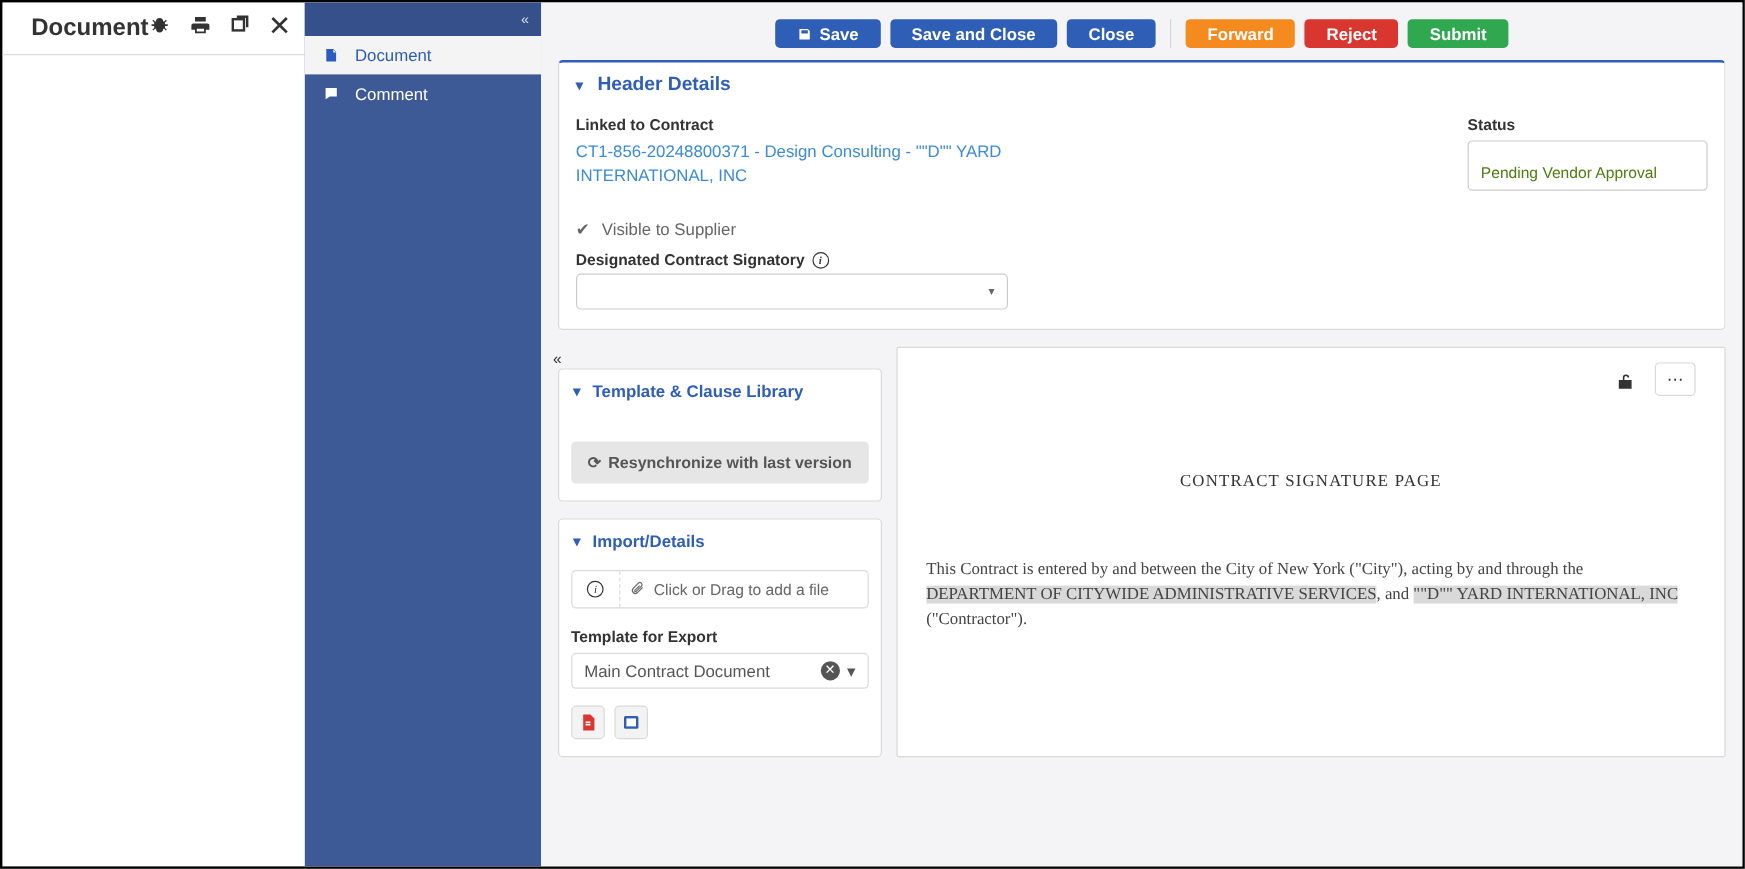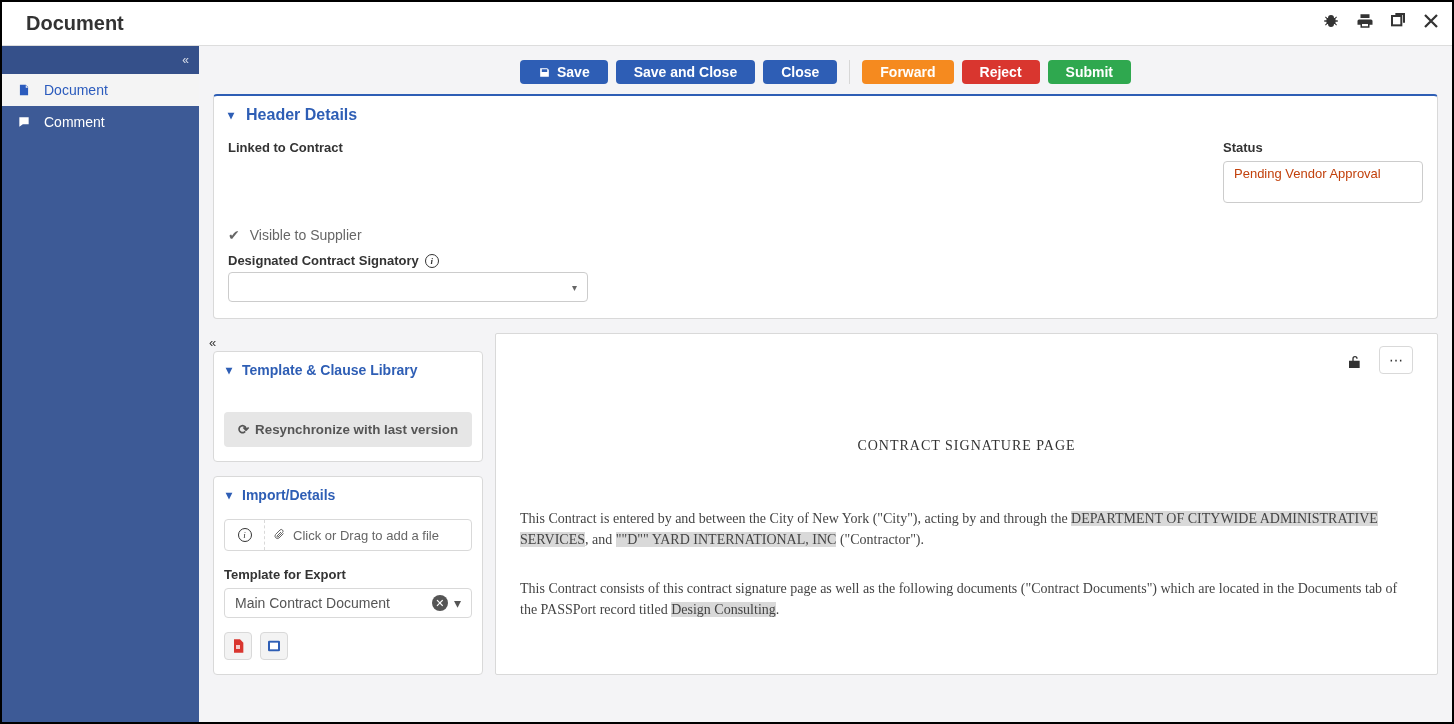--- a/index.html
+++ b/index.html
@@ -14,21 +14,20 @@
   background: #fff;
   width: 1454px;
   height: 724px;
   overflow: hidden;
   border: 2px solid #000;
 }
 .frame {
   width: 100%;
   height: 100%;
   display: flex;
-  flex-direction: column;
 }
 .titlebar {
   height: 44px;
   display: flex;
   align-items: center;
   justify-content: space-between;
   padding: 0 12px;
   border-bottom: 1px solid #ddd;
 }
 .titlebar .title {
@@ -173,23 +172,23 @@
   padding: 0 10px;
   font-size: 14px;
   color: #555;
   background: #fff;
   width: 360px;
 }
 .readonly-box {
   height: 42px;
   border: 1px solid #ccc;
   border-radius: 4px;
-  padding: 4px 10px;
+  padding: 18px 10px;
   font-size: 13px;
-  color: #c2410c;
+  color: #4d7c0f;
   background: #fff;
   width: 200px;
   line-height: 1.2;
 }
 .link {
   color: #3b8bd6;
   font-size: 14px;
   text-decoration: none;
   cursor: pointer;
   max-width: 440px;
@@ -518,20 +517,21 @@
 
       <div class="panel header-panel">
         <div class="panel-header">
           <span class="chev-down">▾</span>
           <span>Header Details</span>
         </div>
         <div class="panel-body">
           <div class="fields-row">
             <div class="field" style="flex:1">
               <div class="field-label">Linked to Contract</div>
+              <a class="link">CT1-856-20248800371 - Design Consulting - ""D"" YARD INTERNATIONAL, INC</a>
             </div>
             <div class="field" style="flex:0 0 200px">
               <div class="field-label">Status</div>
               <div class="readonly-box">Pending Vendor Approval</div>
             </div>
           </div>
 
           <div class="check-row">
             <span>✔</span>
             <span>Visible to Supplier</span>
@@ -622,21 +622,18 @@
             </span>
             <span class="tool-btn">
               <span>⋯</span>
             </span>
           </div>
           <div class="doc-content">
             <div class="doc-title">CONTRACT SIGNATURE PAGE</div>
             <div class="doc-para">
               <span>This Contract is entered by and between the City of New York ("City"), acting by and through the </span><span class="doc-highlight">DEPARTMENT OF CITYWIDE ADMINISTRATIVE SERVICES</span><span>, and </span><span class="doc-highlight">""D"" YARD INTERNATIONAL, INC</span><span> ("Contractor").</span>
             </div>
-            <div class="doc-para">
-              <span>This Contract consists of this contract signature page as well as the following documents ("Contract Documents") which are located in the Documents tab of the PASSPort record titled </span><span class="doc-highlight">Design Consulting</span><span>.</span>
-            </div>
           </div>
         </div>
       </div>
     </div>
   </div>
 </div>
 
 </body></html>

